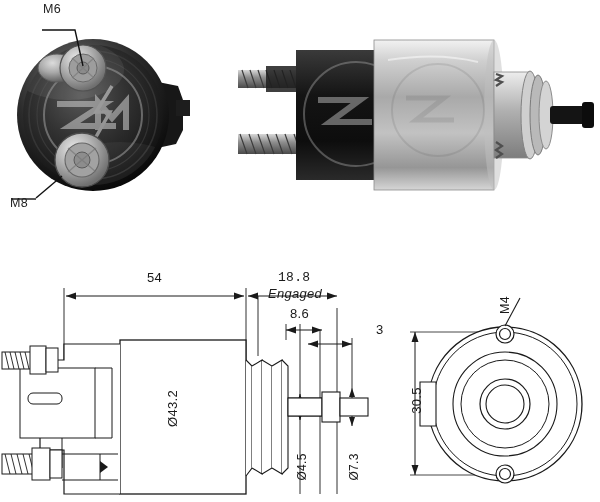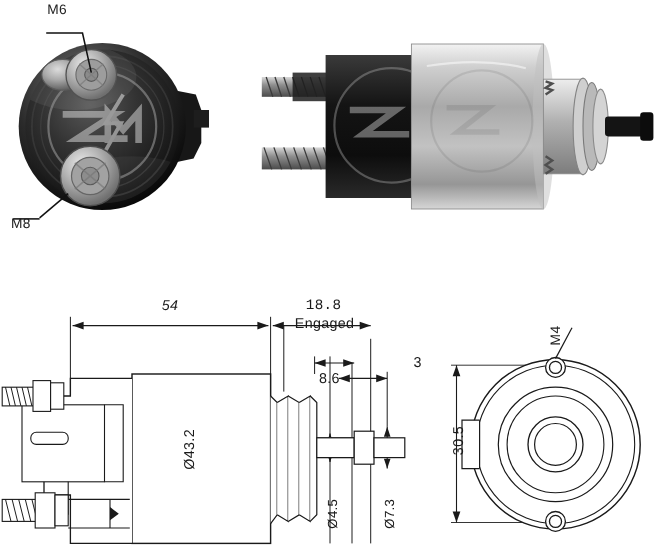--- a/index.html
+++ b/index.html
@@ -312,24 +312,24 @@
         </g>
 
         <g stroke-width="1.1" fill="#ffffff">
           <rect x="288" y="130" width="34" height="18"></rect>
           <rect x="322" y="124" width="18" height="30"></rect>
           <rect x="340" y="130" width="28" height="18"></rect>
         </g>
       </g>
     </svg>
 
-    <div class="lbl" style="left:147px;top:2px;font-style:italic;">54</div>
+    <div class="lbl" style="left:147px;top:2px;">54</div>
     <div class="lbl" style="left:278px;top:2px;font-family:Liberation Mono, monospace;">18.8</div>
-    <div class="lbl" style="left:268px;top:18px;">Engaged</div>
-    <div class="lbl" style="left:290px;top:38px;margin-top:30px;">8.6</div>
+    <div class="lbl" style="left:268px;top:18px;font-style:italic;">Engaged</div>
+    <div class="lbl" style="left:290px;top:38px;">8.6</div>
     <div class="lbl" style="left:376px;top:54px;">3</div>
 
     <div class="lbl vert" style="left:142px;top:133px;width:60px;text-align:center;">Ø43.2</div>
     <div class="lbl vert" style="left:272px;top:192px;width:60px;text-align:center;font-size:12px;">Ø4.5</div>
     <div class="lbl vert" style="left:324px;top:192px;width:60px;text-align:center;font-size:12px;">Ø7.3</div>
   </div>
 
   <div class="abs" style="left:400px;top:290px;width:200px;height:212px;">
     <svg width="200" height="212" viewBox="0 0 200 212">
       <g stroke="#1a1a1a" fill="none">

